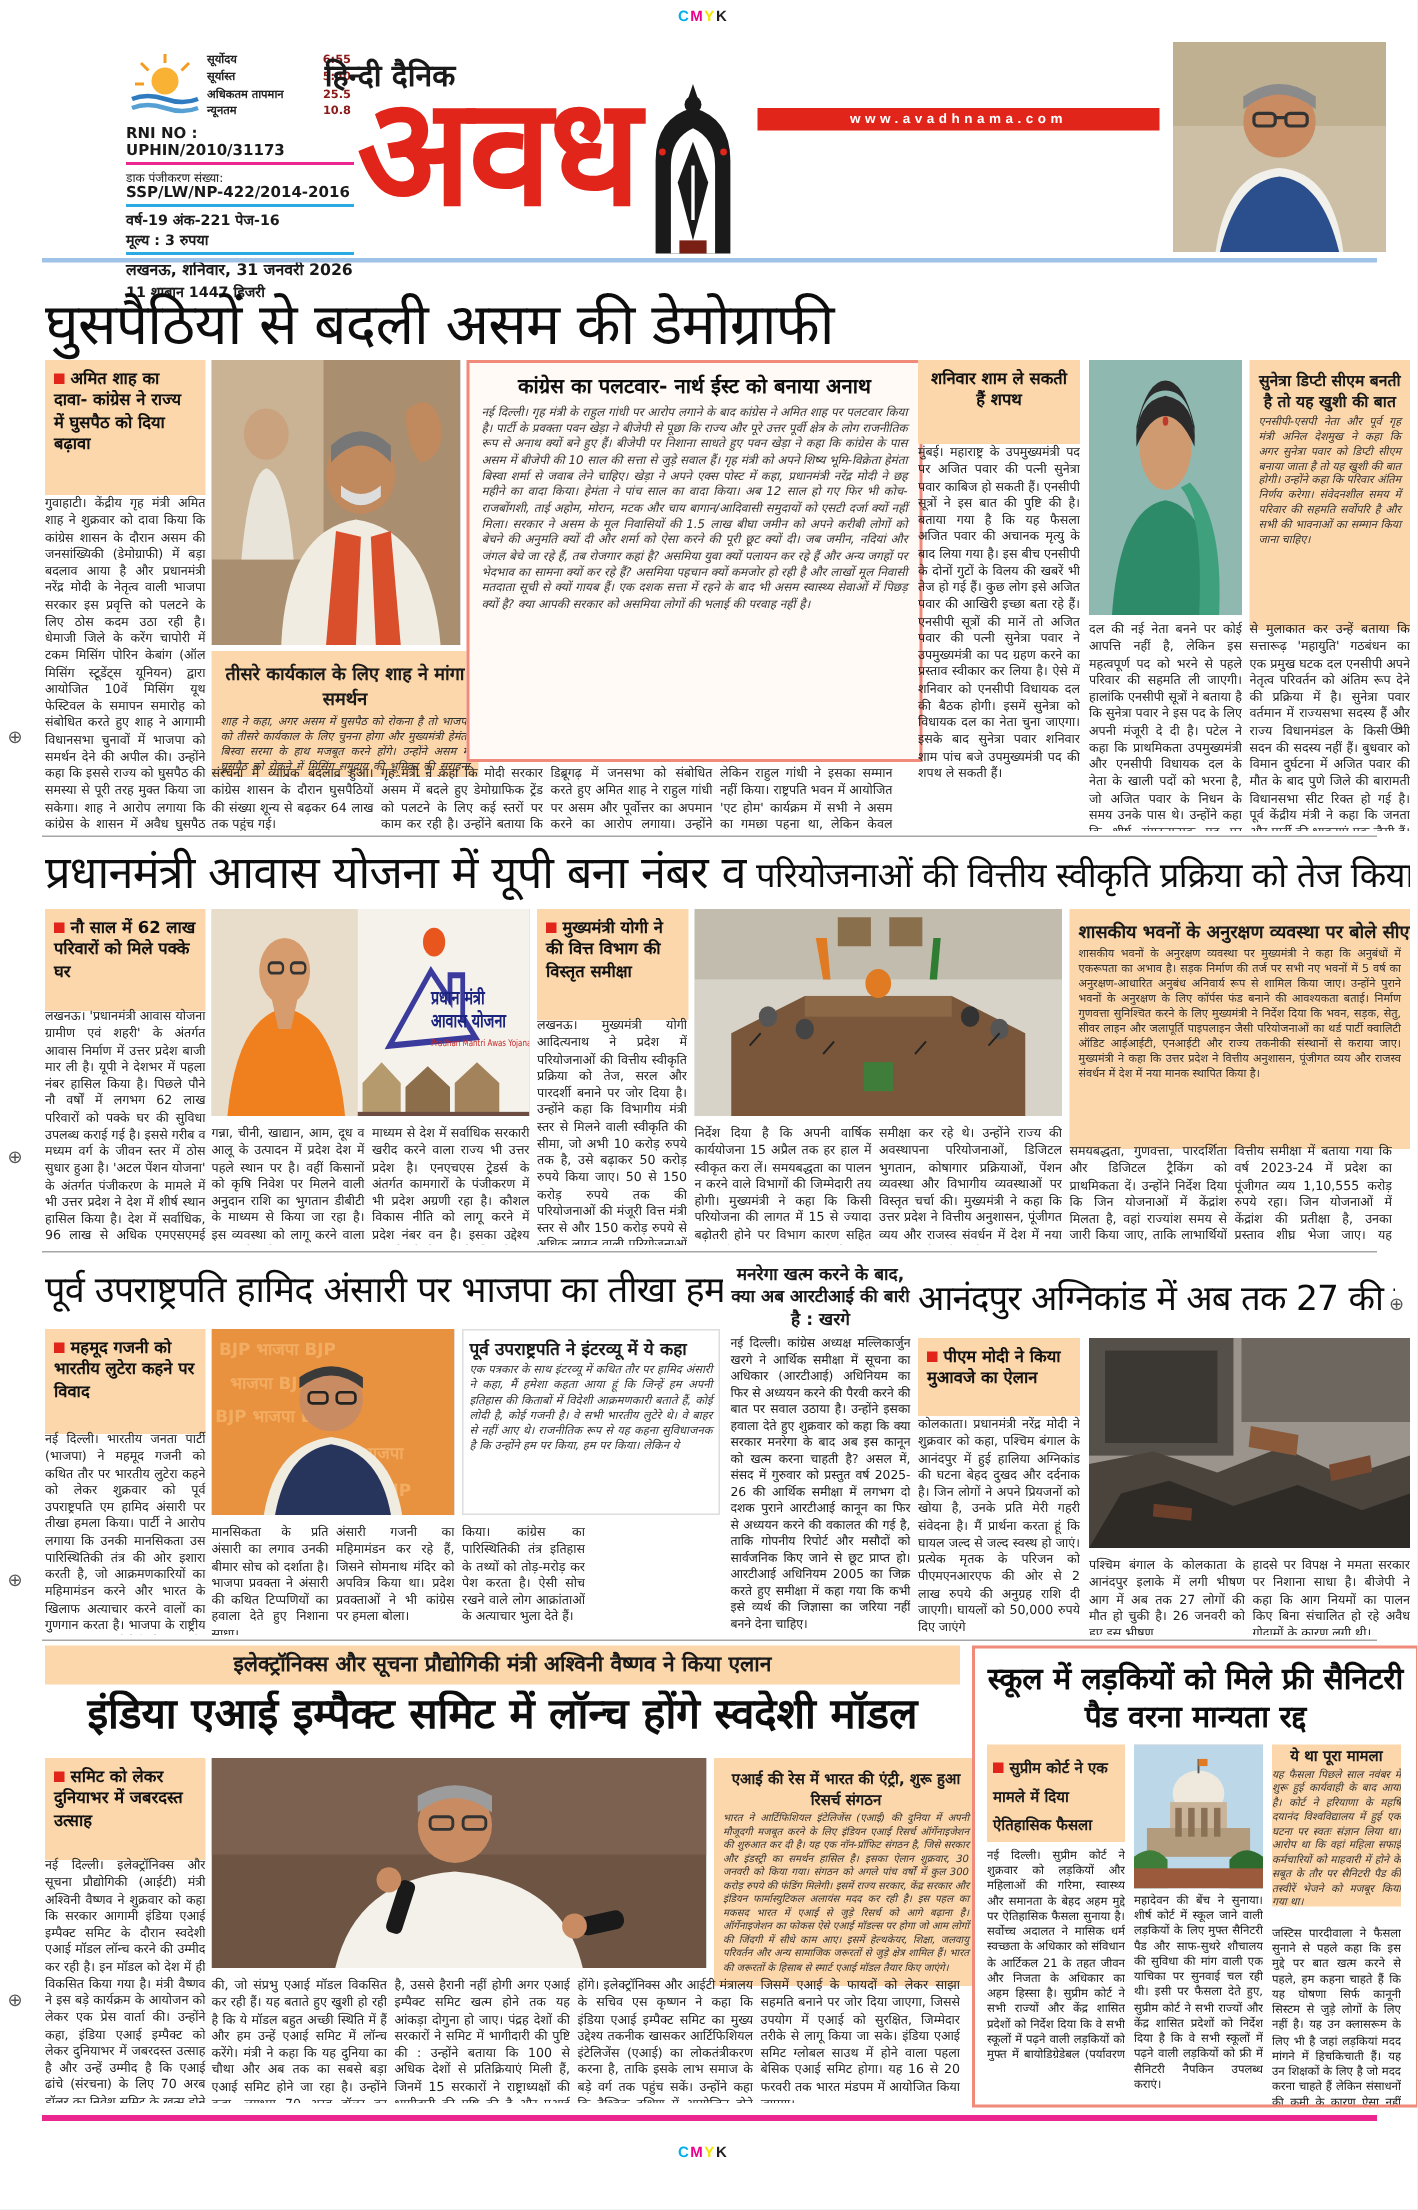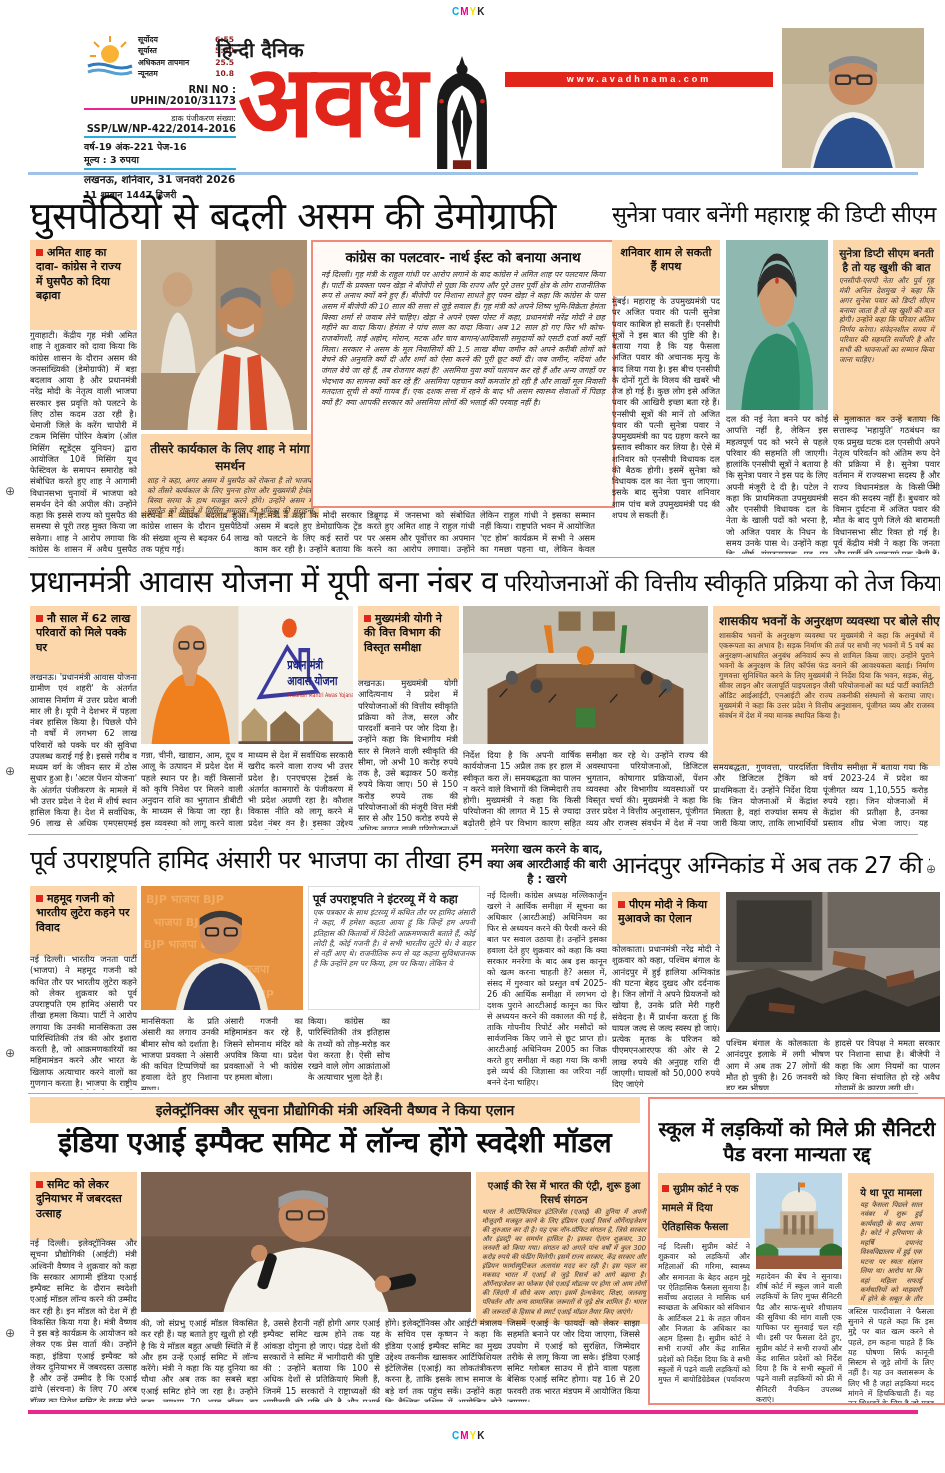--- a/index.html
+++ b/index.html
@@ -19,21 +19,21 @@
   .ph{position:absolute;overflow:hidden;background:#ccc;}
   .ph svg{width:100%;height:100%;display:block;}
   .cmyk{position:absolute;font-size:10px;font-weight:bold;letter-spacing:1px;font-family:"Liberation Sans",sans-serif;}
   .cmyk .c{color:#00aeef}.cmyk .m{color:#ec008c}.cmyk .y{color:#f5e400}.cmyk .k{color:#231f20}
   .reg{position:absolute;color:#555;font-size:12px;}
   
   .mhead-small{font-size:7.6px;line-height:1.5;}
   .wrow{display:flex;justify-content:space-between;}
   .wlab{color:#222;font-weight:bold;}
   .wval{color:#8b1a1a;font-weight:bold;}
-  .mline{font-weight:bold;text-align:right;}
+  .mline{font-weight:bold;text-align:left;}
   .rule{height:2px;margin:2px 0;}
   .mag{background:#ec268f;} .cya{background:#29abe2;}
   .mast-title{position:absolute;display:flex;align-items:flex-start;color:#e1251b;font-weight:bold;}
   .mast-title span{font-size:100px;line-height:.92;letter-spacing:-2px;}
   .band{position:absolute;background:#e1251b;color:#fff;font-size:9px;font-weight:bold;letter-spacing:3px;
         text-align:center;line-height:15px;font-family:"Liberation Sans",sans-serif;}
   .manrega-t{font-weight:bold;font-size:11.5px;text-align:center;line-height:1.3;margin-bottom:3px;}
 </style>
 </head>
 <body>
@@ -128,21 +128,20 @@
         <path d="M33 32 Q50 18 67 32 L67 26 Q50 14 33 26 Z" fill="#8b8b8b"></path>
         <rect x="38" y="34" width="10" height="6" rx="2" fill="none" stroke="#333" stroke-width="1.5"></rect>
         <rect x="53" y="34" width="10" height="6" rx="2" fill="none" stroke="#333" stroke-width="1.5"></rect>
         <line x1="48" y1="36" x2="53" y2="36" stroke="#333" stroke-width="1.5"></line>
       </svg>
   </div>
 
   <div class="abs" style="left:28px;top:172px;width:890px;height:3px;background:#9fc3e8"></div>
 
   <div class="hl" style="left:30px;top:188px;width:585px;font-size:38px">घुसपैठियों से बदली असम की डेमोग्राफी</div>
-  <div class="hl" style="left:612px;top:198px;width:330px;font-size:22px">सुनेत्रा पवार बनेंगी महाराष्ट्र की डिप्टी सीएम</div>
 
   <div class="kick" style="left:30px;top:240px;width:95px;height:78px"><span class="sq"></span><span>अमित शाह का दावा- कांग्रेस ने राज्य में घुसपैठ को दिया बढ़ावा</span></div>
   <div class="bcol" style="left:30px;top:330px;width:107px;height:224px">गुवाहाटी। केंद्रीय गृह मंत्री अमित शाह ने शुक्रवार को दावा किया कि कांग्रेस शासन के दौरान असम की जनसांख्यिकी (डेमोग्राफी) में बड़ा बदलाव आया है और प्रधानमंत्री नरेंद्र मोदी के नेतृत्व वाली भाजपा सरकार इस प्रवृत्ति को पलटने के लिए ठोस कदम उठा रही है। धेमाजी जिले के करेंग चापोरी में टकम मिसिंग पोरिन केबांग (ऑल मिसिंग स्टूडेंट्स यूनियन) द्वारा आयोजित 10वें मिसिंग यूथ फेस्टिवल के समापन समारोह को संबोधित करते हुए शाह ने आगामी विधानसभा चुनावों में भाजपा को समर्थन देने की अपील की। उन्होंने कहा कि इससे राज्य को घुसपैठ की समस्या से पूरी तरह मुक्त किया जा सकेगा। शाह ने आरोप लगाया कि कांग्रेस के शासन में अवैध घुसपैठ के कारण असम की जनसांख्यिकीय</div>
 
   <div class="ph" style="left:141px;top:240px;width:166px;height:190px">
     <svg viewBox="0 0 100 100" preserveAspectRatio="none">
         <rect width="100" height="100" fill="#a98e6f"></rect>
         <rect x="0" y="0" width="45" height="70" fill="#c9b394"></rect>
         <circle cx="22" cy="26" r="9" fill="#caa27e"></circle>
         <path d="M12 70 Q15 40 22 38 Q30 40 33 70 Z" fill="#e8e4da"></path>
@@ -346,21 +345,21 @@
     <div style="font-weight:bold;font-size:10px;text-align:center;margin-bottom:2px">एआई की रेस में भारत की एंट्री, शुरू हुआ रिसर्च संगठन</div>
     <div class="boxbody" style="font-size:6.7px">भारत ने आर्टिफिशियल इंटेलिजेंस (एआई) की दुनिया में अपनी मौजूदगी मजबूत करने के लिए इंडियन एआई रिसर्च ऑर्गेनाइजेशन की शुरुआत कर दी है। यह एक नॉन-प्रॉफिट संगठन है, जिसे सरकार और इंडस्ट्री का समर्थन हासिल है। इसका ऐलान शुक्रवार, 30 जनवरी को किया गया। संगठन को अगले पांच वर्षों में कुल 300 करोड़ रुपये की फंडिंग मिलेगी। इसमें राज्य सरकार, केंद्र सरकार और इंडियन फार्मास्युटिकल अलायंस मदद कर रही है। इस पहल का मकसद भारत में एआई से जुड़े रिसर्च को आगे बढ़ाना है। ऑर्गेनाइजेशन का फोकस ऐसे एआई मॉडल्स पर होगा जो आम लोगों की जिंदगी में सीधे काम आए। इसमें हेल्थकेयर, शिक्षा, जलवायु परिवर्तन और अन्य सामाजिक जरूरतों से जुड़े क्षेत्र शामिल हैं। भारत की जरूरतों के हिसाब से स्मार्ट एआई मॉडल तैयार किए जाएंगे।</div>
   </div>
 
   <div class="bcol" style="left:141px;top:1318px;width:117px;height:84px">की, जो संप्रभु एआई मॉडल विकसित कर रही हैं। यह बताते हुए खुशी हो रही है कि ये मॉडल बहुत अच्छी स्थिति में हैं और हम उन्हें एआई समिट में लॉन्च करेंगे। मंत्री ने कहा कि यह दुनिया का चौथा और अब तक का सबसे बड़ा एआई समिट होने जा रहा है। उन्होंने कहा, लगभग 70 अरब डॉलर का निवेश क्रियान्वयन के चरण में है। जिस तरह का उत्साह दिख रहा</div>
   <div class="bcol" style="left:263px;top:1318px;width:117px;height:84px">है, उससे हैरानी नहीं होगी अगर एआई इम्पैक्ट समिट खत्म होने तक यह आंकड़ा दोगुना हो जाए। पंद्रह देशों की सरकारों ने समिट में भागीदारी की पुष्टि की : उन्होंने बताया कि 100 से अधिक देशों से प्रतिक्रियाएं मिली हैं, जिनमें 15 सरकारों ने राष्ट्राध्यक्षों की भागीदारी की पुष्टि की है और एआई क्षेत्र के 100 से ज्यादा दिग्गज इस समिट में शामिल</div>
   <div class="bcol" style="left:385px;top:1318px;width:117px;height:84px">होंगे। इलेक्ट्रॉनिक्स और आईटी मंत्रालय के सचिव एस कृष्णन ने कहा कि इंडिया एआई इम्पैक्ट समिट का मुख्य उद्देश्य तकनीक खासकर आर्टिफिशियल इंटेलिजेंस (एआई) का लोकतंत्रीकरण करना है, ताकि इसके लाभ समाज के बड़े वर्ग तक पहुंच सकें। उन्होंने कहा कि वैश्विक दक्षिण में आयोजित होने वाला यह पहला वैश्विक एआई समिट है,</div>
   <div class="bcol" style="left:507px;top:1318px;width:133px;height:84px">जिसमें एआई के फायदों को लेकर साझा सहमति बनाने पर जोर दिया जाएगा, जिससे उपयोग में एआई को सुरक्षित, जिम्मेदार तरीके से लागू किया जा सके। इंडिया एआई समिट ग्लोबल साउथ में होने वाला पहला बेसिक एआई समिट होगा। यह 16 से 20 फरवरी तक भारत मंडपम में आयोजित किया जाएगा।</div>
 
   <div class="redbox" style="left:648px;top:1097px;width:278px;height:292px;background:#fff">
-    <div class="hlw" style="position:static;font-size:20px;line-height:1.25;margin:12px 0 6px">स्कूल में लड़कियों को मिले फ्री सैनिटरी पैड वरना मान्यता रद्द</div>
+    <div class="hlw" style="position:static;font-size:20px;line-height:1.25;margin:2px 0 6px">स्कूल में लड़कियों को मिले फ्री सैनिटरी पैड वरना मान्यता रद्द</div>
     <div style="display:flex;gap:6px">
       <div style="width:92px">
         <div class="peach" style="position:static;padding:4px;margin-bottom:4px"><span class="sq"></span><b style="font-size:10px">सुप्रीम कोर्ट ने एक मामले में दिया ऐतिहासिक फैसला</b></div>
         <div style="font-size:7.7px;line-height:1.33;text-align:justify;height:142px;overflow:hidden">नई दिल्ली। सुप्रीम कोर्ट ने शुक्रवार को लड़कियों और महिलाओं की गरिमा, स्वास्थ्य और समानता के बेहद अहम मुद्दे पर ऐतिहासिक फैसला सुनाया है। सर्वोच्च अदालत ने मासिक धर्म स्वच्छता के अधिकार को संविधान के आर्टिकल 21 के तहत जीवन और निजता के अधिकार का अहम हिस्सा है। सुप्रीम कोर्ट ने सभी राज्यों और केंद्र शासित प्रदेशों को निर्देश दिया कि वे सभी स्कूलों में पढ़ने वाली लड़कियों को मुफ्त में बायोडिग्रेडेबल (पर्यावरण के अनुकूल) सैनिटरी नैपकिन उपलब्ध कराएं। यह फैसला जस्टिस जेबी पारदीवाला और जस्टिस आर</div>
       </div>
       <div style="width:86px">
         <div class="ph" style="position:static;width:86px;height:96px;margin-bottom:3px">
           <svg viewBox="0 0 100 100" preserveAspectRatio="none">
               <rect width="100" height="100" fill="#bcd8e8"></rect>
               <ellipse cx="50" cy="34" rx="20" ry="16" fill="#efe9dd"></ellipse>
@@ -375,21 +374,21 @@
               <line x1="50" y1="10" x2="50" y2="20" stroke="#555" stroke-width="1.5"></line>
               <rect x="50" y="10" width="7" height="5" fill="#e07b24"></rect>
               <path d="M0 100 L0 78 Q14 68 26 80 L26 100 Z" fill="#3f7d3a"></path>
               <path d="M100 100 L100 78 Q86 68 74 80 L74 100 Z" fill="#2e6b2e"></path>
               <rect x="0" y="86" width="100" height="14" fill="#9c5a3c"></rect>
             </svg>
         </div>
         <div style="font-size:7.7px;line-height:1.33;text-align:justify;height:146px;overflow:hidden">महादेवन की बेंच ने सुनाया। शीर्ष कोर्ट में स्कूल जाने वाली लड़कियों के लिए मुफ्त सैनिटरी पैड और साफ-सुथरे शौचालय की सुविधा की मांग वाली एक याचिका पर सुनवाई चल रही थी। इसी पर फैसला देते हुए, सुप्रीम कोर्ट ने सभी राज्यों और केंद्र शासित प्रदेशों को निर्देश दिया है कि वे सभी स्कूलों में पढ़ने वाली लड़कियों को फ्री में सैनिटरी नैपकिन उपलब्ध कराएं।</div>
       </div>
       <div style="width:86px">
-        <div class="peach" style="position:static;padding:12px;margin-bottom:2px;height:108px;overflow:hidden">
+        <div class="peach" style="position:static;padding:0;margin-bottom:13px;height:108px;overflow:hidden">
           <div style="font-weight:bold;font-size:10px;text-align:center;margin-bottom:2px">ये था पूरा मामला</div>
           <div class="boxbody" style="font-size:7px">यह फैसला पिछले साल नवंबर में शुरू हुई कार्यवाही के बाद आया है। कोर्ट ने हरियाणा के महर्षि दयानंद विश्वविद्यालय में हुई एक घटना पर स्वतः संज्ञान लिया था। आरोप था कि वहां महिला सफाई कर्मचारियों को माहवारी में होने के सबूत के तौर पर सैनिटरी पैड की तस्वीरें भेजने को मजबूर किया गया था।</div>
         </div>
         <div style="font-size:7.7px;line-height:1.33;text-align:justify;height:128px;overflow:hidden">जस्टिस पारदीवाला ने फैसला सुनाने से पहले कहा कि इस मुद्दे पर बात खत्म करने से पहले, हम कहना चाहते हैं कि यह घोषणा सिर्फ कानूनी सिस्टम से जुड़े लोगों के लिए नहीं है। यह उन क्लासरूम के लिए भी है जहां लड़कियां मदद मांगने में हिचकिचाती हैं। यह उन शिक्षकों के लिए है जो मदद करना चाहते हैं लेकिन संसाधनों की कमी के कारण ऐसा नहीं कर पाते।</div>
       </div>
     </div>
   </div>
 
   <div class="abs" style="left:28px;top:1410px;width:890px;height:4px;background:#ec268f"></div>
 

